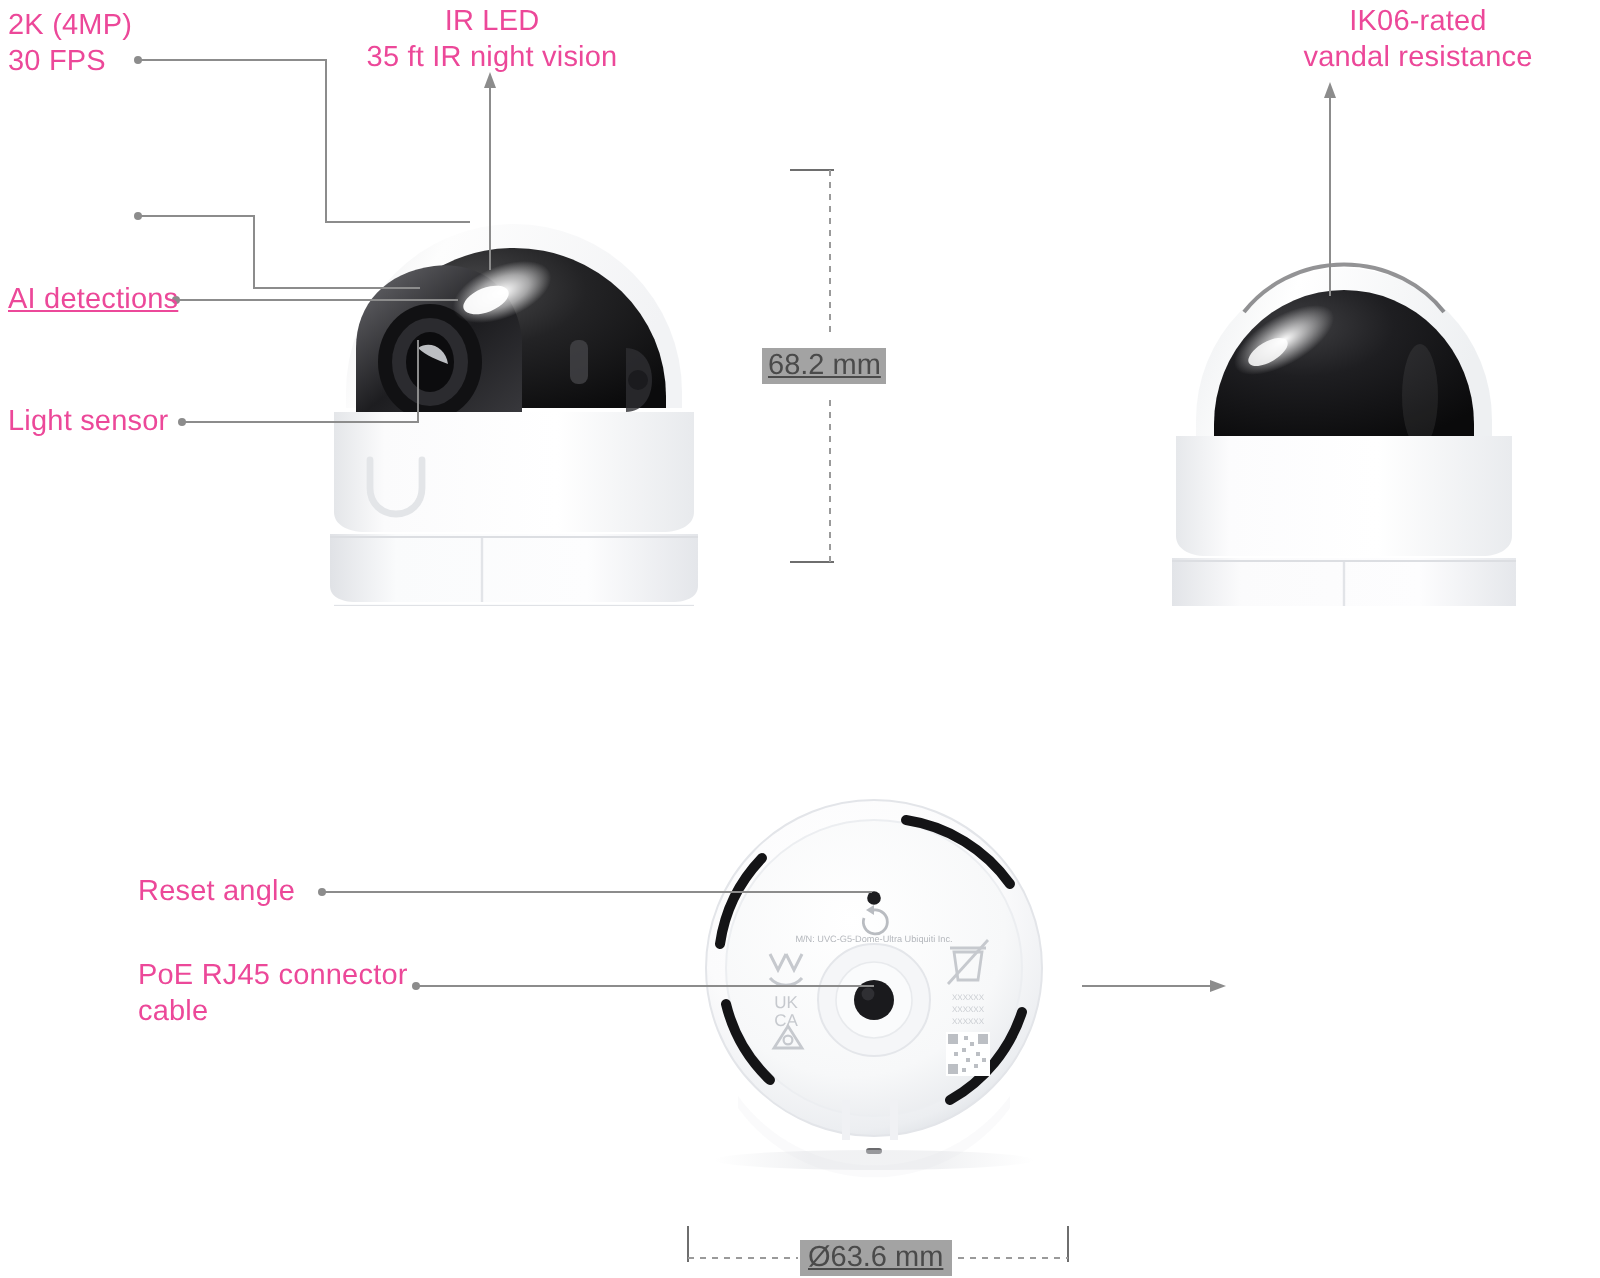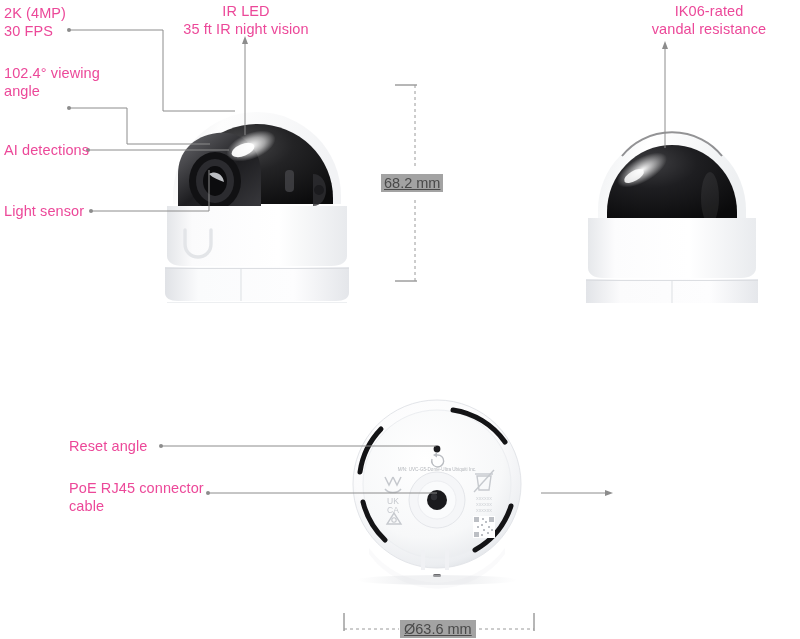--- a/index.html
+++ b/index.html
@@ -319,24 +319,22 @@
       <path d="M 479 629 L 534 629" stroke="#9a9a9a" stroke-dasharray="3 3"></path>
     </g>
   </svg>
 
   <div class="label" style="left:4px; top:4px;">2K (4MP)
 30 FPS</div>
 
   <div class="label" style="left:182px; top:2px; text-align:center; width:128px;">IR LED
 35 ft IR night vision</div>
 
-  <div class="label" style="left:4px; top:64px;">102.4° viewing
-angle</div>
-
-  <div class="label" style="left:4px; top:141px;">AI detections</div>
+
+  <div class="label" style="left:4px; top:141px;text-decoration:underline;">AI detections</div>
 
   <div class="label" style="left:4px; top:202px;">Light sensor</div>
 
   <div class="label" style="left:600px; top:2px; text-align:center; width:130px;margin-left:44px;">IK06-rated
 vandal resistance</div>
 
   <div class="label" style="left:69px; top:437px;">Reset angle</div>
 
   <div class="label" style="left:69px; top:479px;">PoE RJ45 connector
 cable</div>

